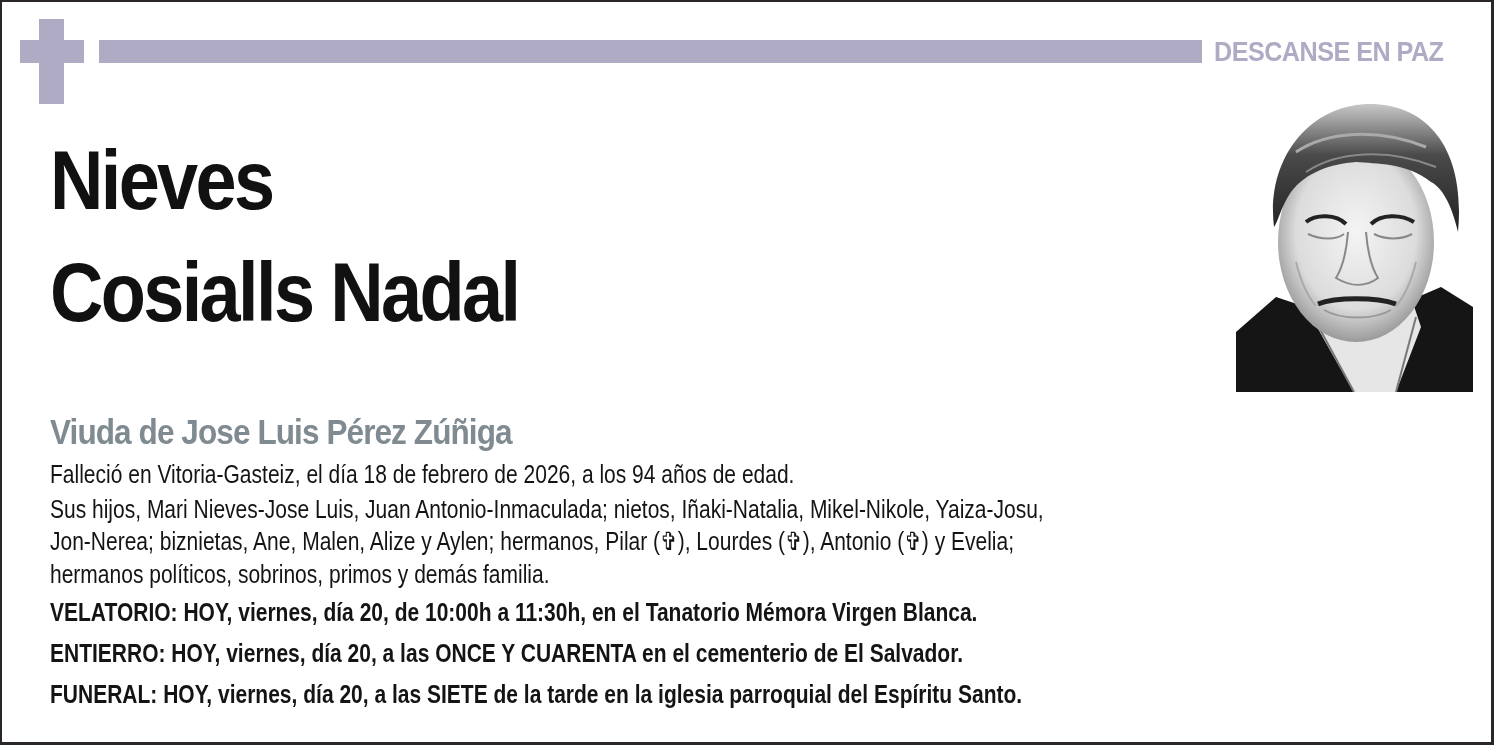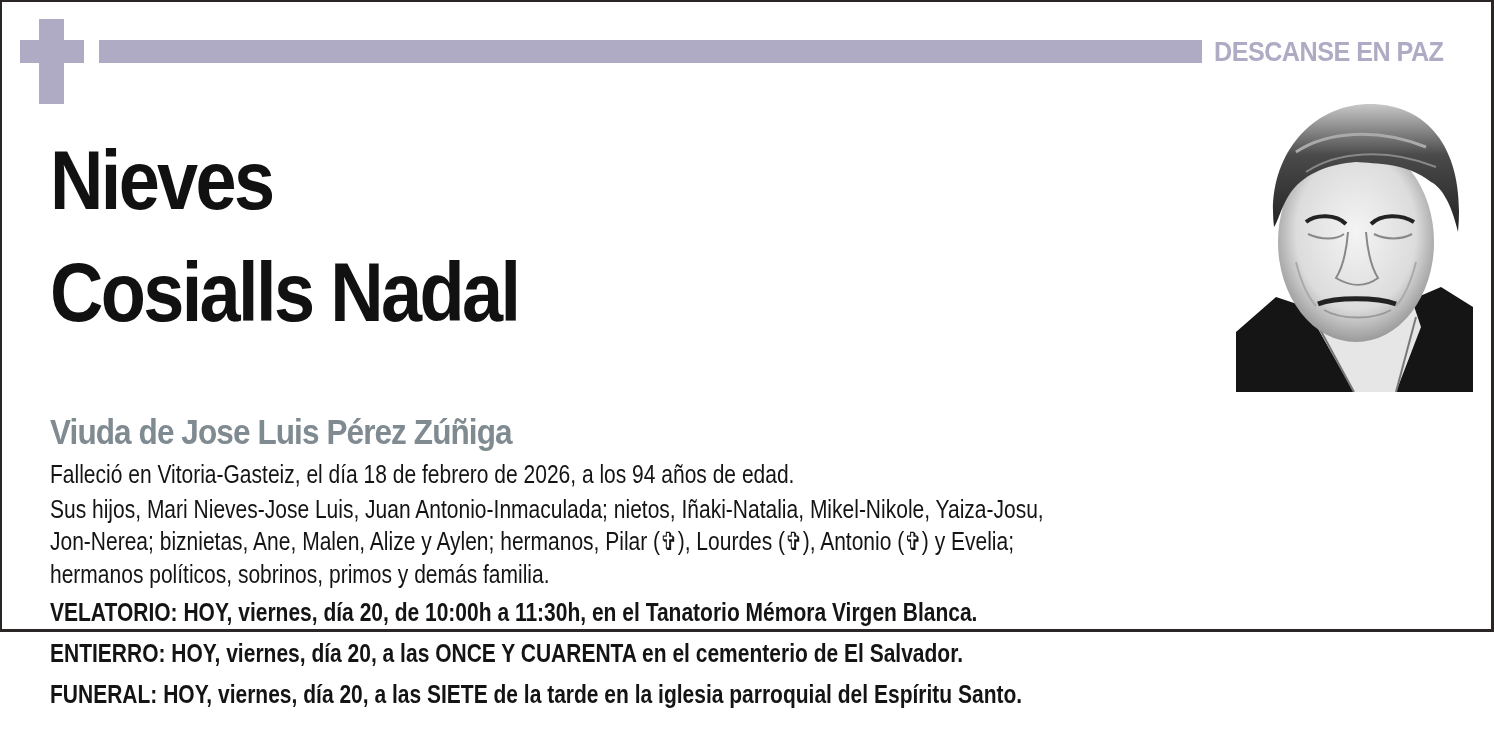--- a/index.html
+++ b/index.html
@@ -1,19 +1,19 @@
 <!DOCTYPE html>
 <html><head>
 <meta charset="utf-8">
 <style>
   html, body { margin: 0; padding: 0; background: #ffffff; }
   body { width: 1494px; height: 745px; overflow: hidden; }
   .card {
     position: relative;
-    width: 1494px; height: 632px;
+    width: 1494px; height: 745px;
     box-sizing: border-box;
     border: 2px solid #2a2626;
     border-bottom-width: 3px;
     border-right-width: 3px;
     background: #ffffff;
     color: #111;
     font-family: "Liberation Sans", sans-serif;
   }
   .cross { position: absolute; left: 18px; top: 17px; width: 64px; height: 85px; }
   .cross .v { position: absolute; left: 19px; top: 0; width: 25px; height: 85px; background: #afabc4; }

